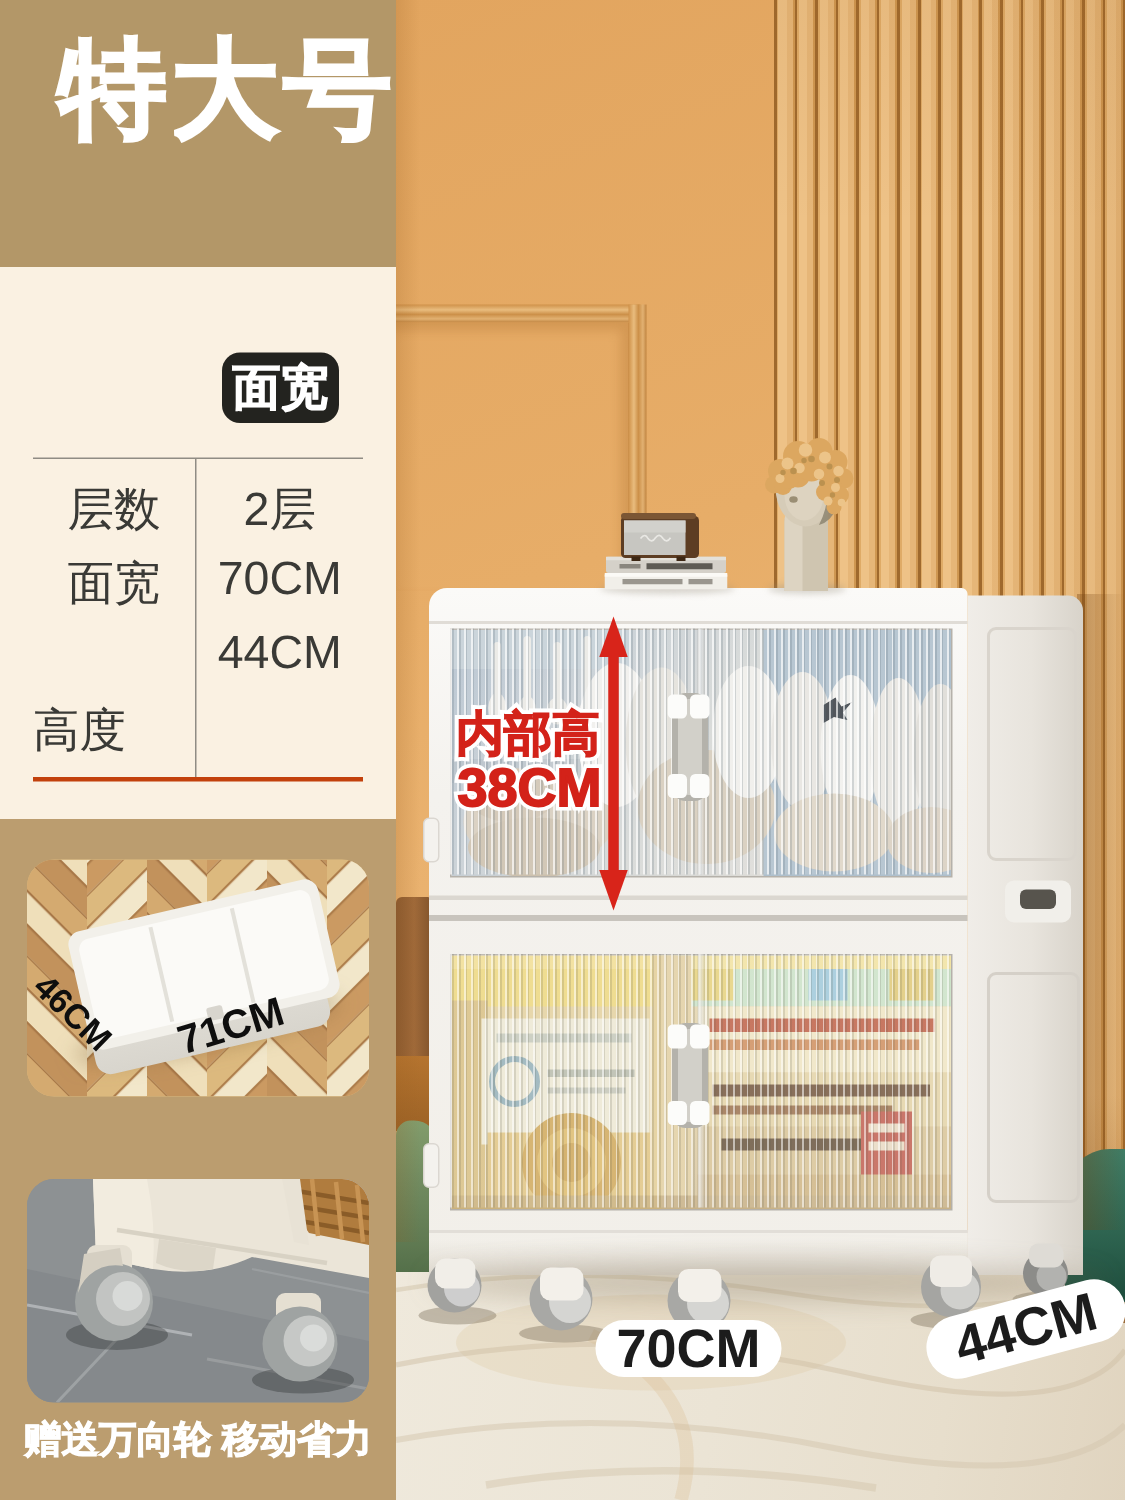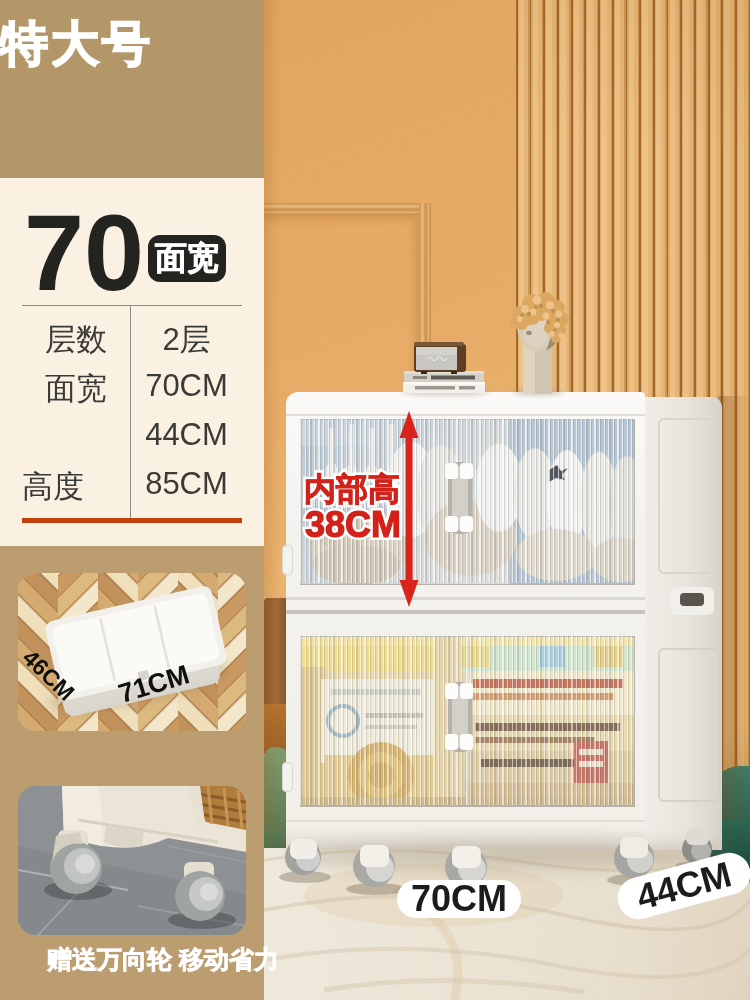--- a/index.html
+++ b/index.html
@@ -325,41 +325,39 @@
   <div class="abs" style="left:397px;top:880px;width:124px;height:38px;background:#fff;border-radius:19px;
     display:flex;align-items:center;justify-content:center;font-size:36px;font-weight:bold;color:#1c1c1c;">70CM</div>
 
   <div class="abs" style="left:616px;top:865px;width:136px;height:42px;background:#fff;border-radius:21px;
     transform:rotate(-15deg);display:flex;align-items:center;justify-content:center;font-size:36px;font-weight:bold;color:#1c1c1c;">44CM</div>
 
   <div class="abs" style="left:0;top:0;width:264px;height:1000px;background:#bb9d6f;"></div>
 
   <div class="abs" style="left:0;top:0;width:264px;height:178px;background:#b39768;"></div>
 
-  <div class="abs" style="left:0;top:12px;width:264px;text-align:left;color:#fff;
-    font-size:48px;font-weight:bold;letter-spacing:3px;-webkit-text-stroke:1.8px #fff;">特大号</div>
+  <div class="abs" style="left:0;top:12px;width:264px;text-align:right;color:#fff;
+    font-size:72px;font-weight:bold;letter-spacing:3px;-webkit-text-stroke:1.8px #fff;">特大号</div>
 
 
   <div class="abs" style="left:0;top:178px;width:264px;height:368px;background:#faf1e2;"></div>
 
-  <div class="abs" style="left:24px;top:190px;width:110px;height:110px;font-size:108px;font-weight:bold;color:#23231f;">70</div>
 
   <div class="abs" style="left:148px;top:235px;width:78px;height:47px;background:#23231f;border-radius:12px;
     display:flex;align-items:center;justify-content:center;font-size:32px;font-weight:bold;color:#fff;-webkit-text-stroke:0.8px #fff;">面宽</div>
 
   <div class="abs" style="left:22px;top:305px;width:220px;height:212px;
-    border-top:1px solid #8f8c84;border-bottom:5px solid #c2410c;color:#3a3a36;font-size:31px;">
+    border-top:1px solid #8f8c84;border-bottom:3px solid #c2410c;color:#3a3a36;font-size:31px;">
     <div class="abs" style="left:108px;top:0;width:1px;height:212px;background:#8f8c84;"></div>
     <div class="abs" style="left:0;top:13px;width:108px;text-align:center;">层数</div>
     <div class="abs" style="left:109px;top:13px;width:111px;text-align:center;">2层</div>
     <div class="abs" style="left:0;top:62px;width:108px;text-align:center;">面宽</div>
     <div class="abs" style="left:109px;top:62px;width:111px;text-align:center;">70CM</div>
     <div class="abs" style="left:109px;top:111px;width:111px;text-align:center;">44CM</div>
     <div class="abs" style="left:0;top:160px;width:108px;text-align:left;">高度</div>
-    <div class="abs" style="left:109px;top:160px;width:111px;text-align:center;">85CM</div>
   </div>
 
   <div class="abs" style="left:18px;top:573px;width:228px;height:158px;border-radius:18px;overflow:hidden;background:#ddbb80;">
     <svg class="abs" style="left:0;top:0;" width="228" height="158" viewBox="0 0 228 158">
       <defs>
         <pattern id="hb1" width="46" height="46" patternUnits="userSpaceOnUse" patternTransform="rotate(45)">
           <rect width="46" height="46" fill="#e9d3a6"></rect>
           <rect x="0" y="0" width="46" height="14" fill="#d4aa70"></rect>
           <rect x="0" y="15" width="46" height="15" fill="#efdfba"></rect>
           <rect x="0" y="31" width="46" height="14" fill="#c2925c"></rect>
@@ -428,15 +426,15 @@
       <circle cx="67" cy="78" r="10" fill="#d8dad8"></circle>
       <path d="M34 76 a26 26 0 0 1 30 -18 l-2 -12 l-24 4 z" fill="#d5cfc2"></path>
       <ellipse cx="184" cy="134" rx="34" ry="9" fill="rgba(40,42,44,.35)"></ellipse>
       <rect x="166" y="76" width="30" height="26" rx="6" fill="#e5dfd2"></rect>
       <circle cx="182" cy="110" r="25" fill="#9fa3a2"></circle>
       <circle cx="188" cy="108" r="17" fill="#c6c8c6"></circle>
       <circle cx="191" cy="106" r="9" fill="#dadcda"></circle>
     </svg>
   </div>
 
-  <div class="abs" style="left:0;top:943px;width:264px;text-align:center;font-size:25px;font-weight:bold;color:#fff;white-space:nowrap;margin-left:31px;-webkit-text-stroke:0.7px #fff;">赠送万向轮 移动省力</div>
+  <div class="abs" style="left:0;top:943px;width:264px;text-align:center;font-size:25px;font-weight:bold;color:#fff;white-space:nowrap;-webkit-text-stroke:0.7px #fff;">赠送万向轮 移动省力</div>
 
 </div>
 
 </body></html>

